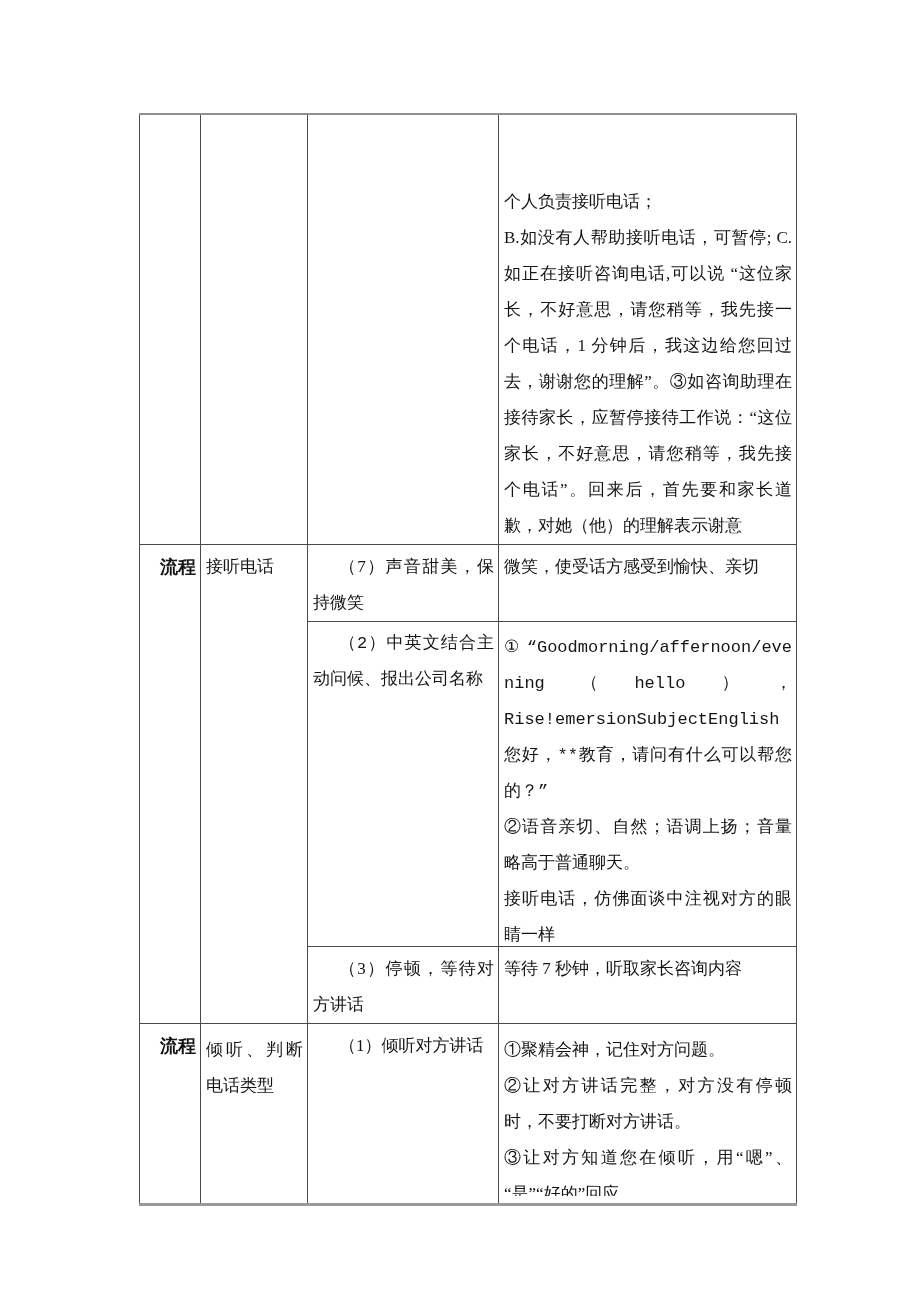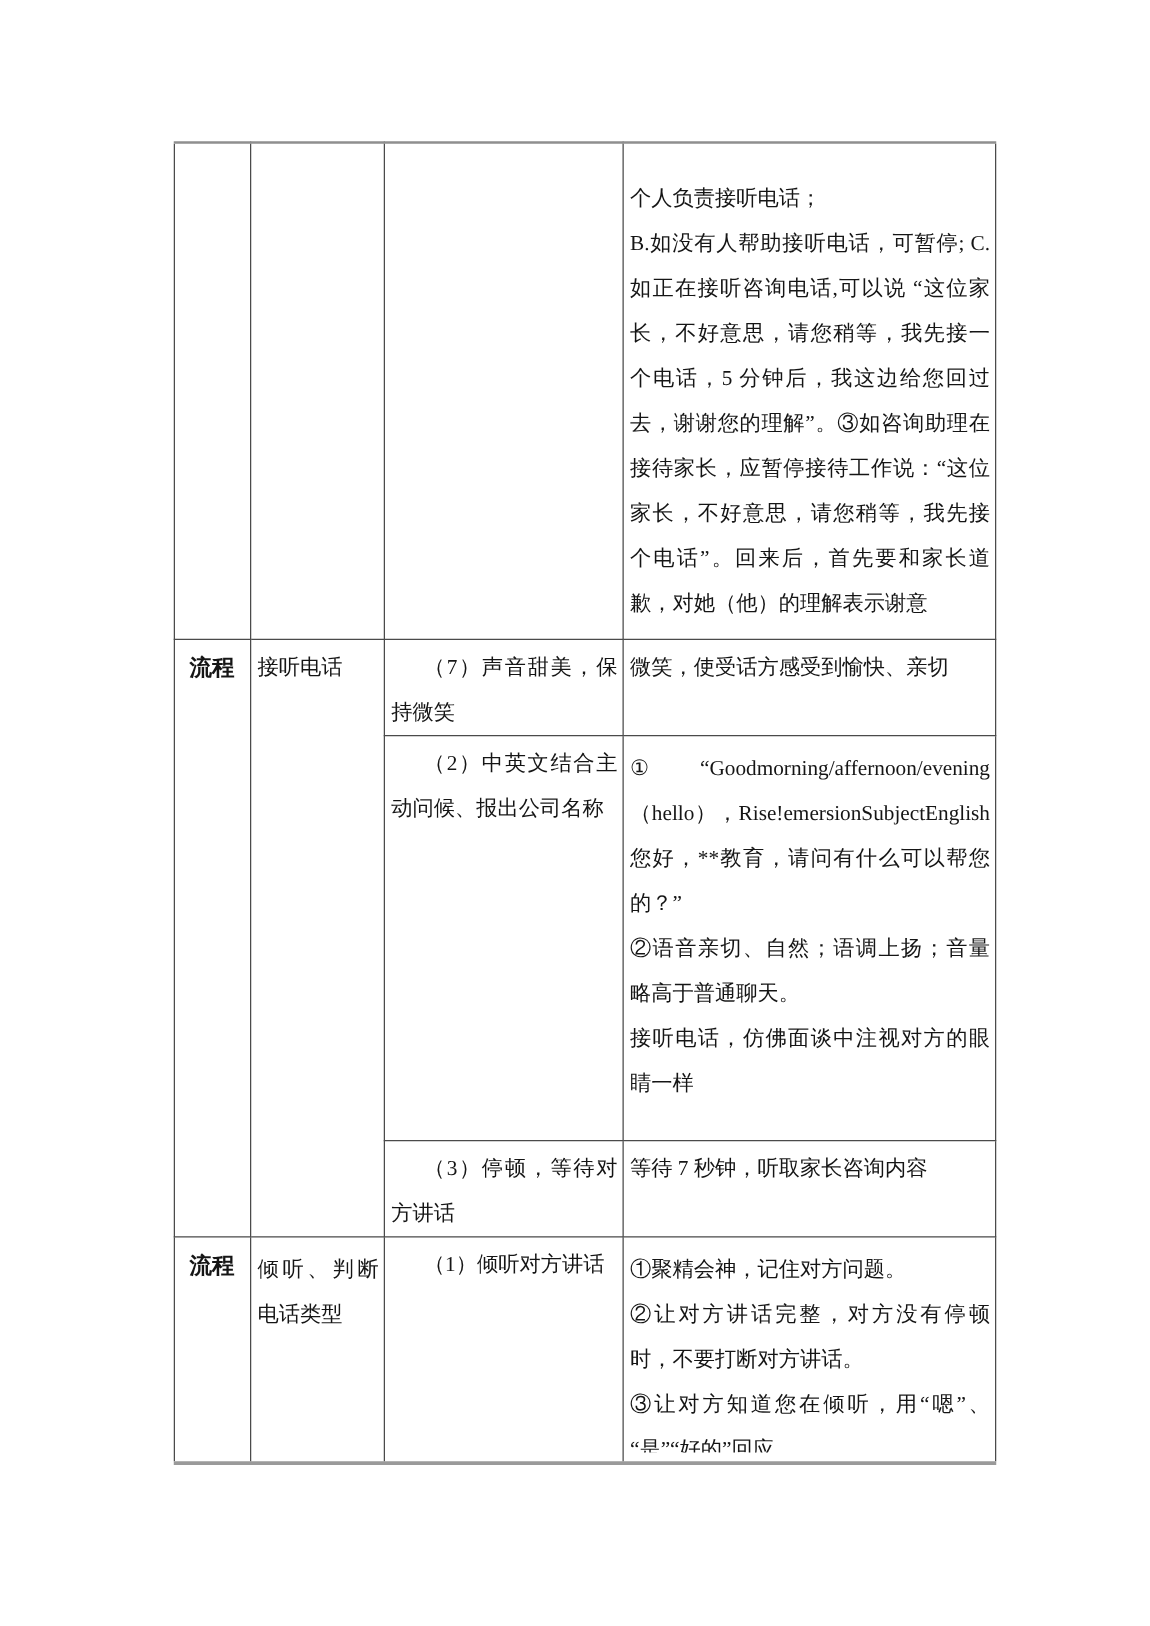--- a/index.html
+++ b/index.html
@@ -40,37 +40,37 @@
   }
   td p { margin: 0; }
   
   col.c1 { width: 61px; }
   col.c2 { width: 107px; }
   col.c3 { width: 191px; }
   col.c4 { width: 298px; }
   
   tr.r1 { height: 397px; }
   tr.r2 { height: 76px; }
-  tr.r3 { height: 324px; }
+  tr.r3 { height: 324px; font-family: Liberation Mono, monospace; }
   tr.r4 { height: 72px; }
   tr.r5 { height: 181px; }
   
   td.steps p { text-indent: 26px; }
   
   td.label {
     font-weight: bold;
     font-family: Liberation Sans, sans-serif;
     font-size: 18px;
     padding-left: 3px;
-    text-align: center;
+    text-align: right;
   }
   td.pt-lg { padding-top: 26px; }
   td.pt-md { padding-top: 8px; }
   td.pt-sm { padding-top: 8px; }
-  .clamp-lg { max-height: 366px; overflow: hidden; }
+  .clamp-lg { max-height: 366px; overflow: hidden; margin-top: 43px; }
   .clamp-md { max-height: 316px; overflow: hidden; }
   .clamp-sm { max-height: 164px; overflow: hidden; }
 </style>
 </head>
 <body>
 
 <div class="page">
   <table class="doc-table">
     <colgroup>
       <col class="c1">
@@ -80,21 +80,21 @@
     </colgroup>
 
     <tbody>
         <tr class="r1">
       <td></td>
       <td></td>
       <td></td>
       <td class="pt-lg">
         <div class="clamp-lg">
           <p>个人负责接听电话；</p>
-          <p>B.如没有人帮助接听电话，可暂停; C.如正在接听咨询电话,可以说 “这位家长，不好意思，请您稍等，我先接一个电话，5 分钟后，我这边给您回过去，谢谢您的理解”。③如咨询助理在接待家长，应暂停接待工作说：“这位家长，不好意思，请您稍等，我先接个电话”。回来后，首先要和家长道歉，对她（他）的理解表示谢意</p>
+          <p>B.如没有人帮助接听电话，可暂停; C.如正在接听咨询电话,可以说 “这位家长，不好意思，请您稍等，我先接一个电话，1 分钟后，我这边给您回过去，谢谢您的理解”。③如咨询助理在接待家长，应暂停接待工作说：“这位家长，不好意思，请您稍等，我先接个电话”。回来后，首先要和家长道歉，对她（他）的理解表示谢意</p>
         </div>
       </td>
     </tr>
 
     <tr class="r2">
       <td class="label" rowspan="3">
         <p>流程</p>
       </td>
       <td rowspan="3">
         <p>接听电话</p>

